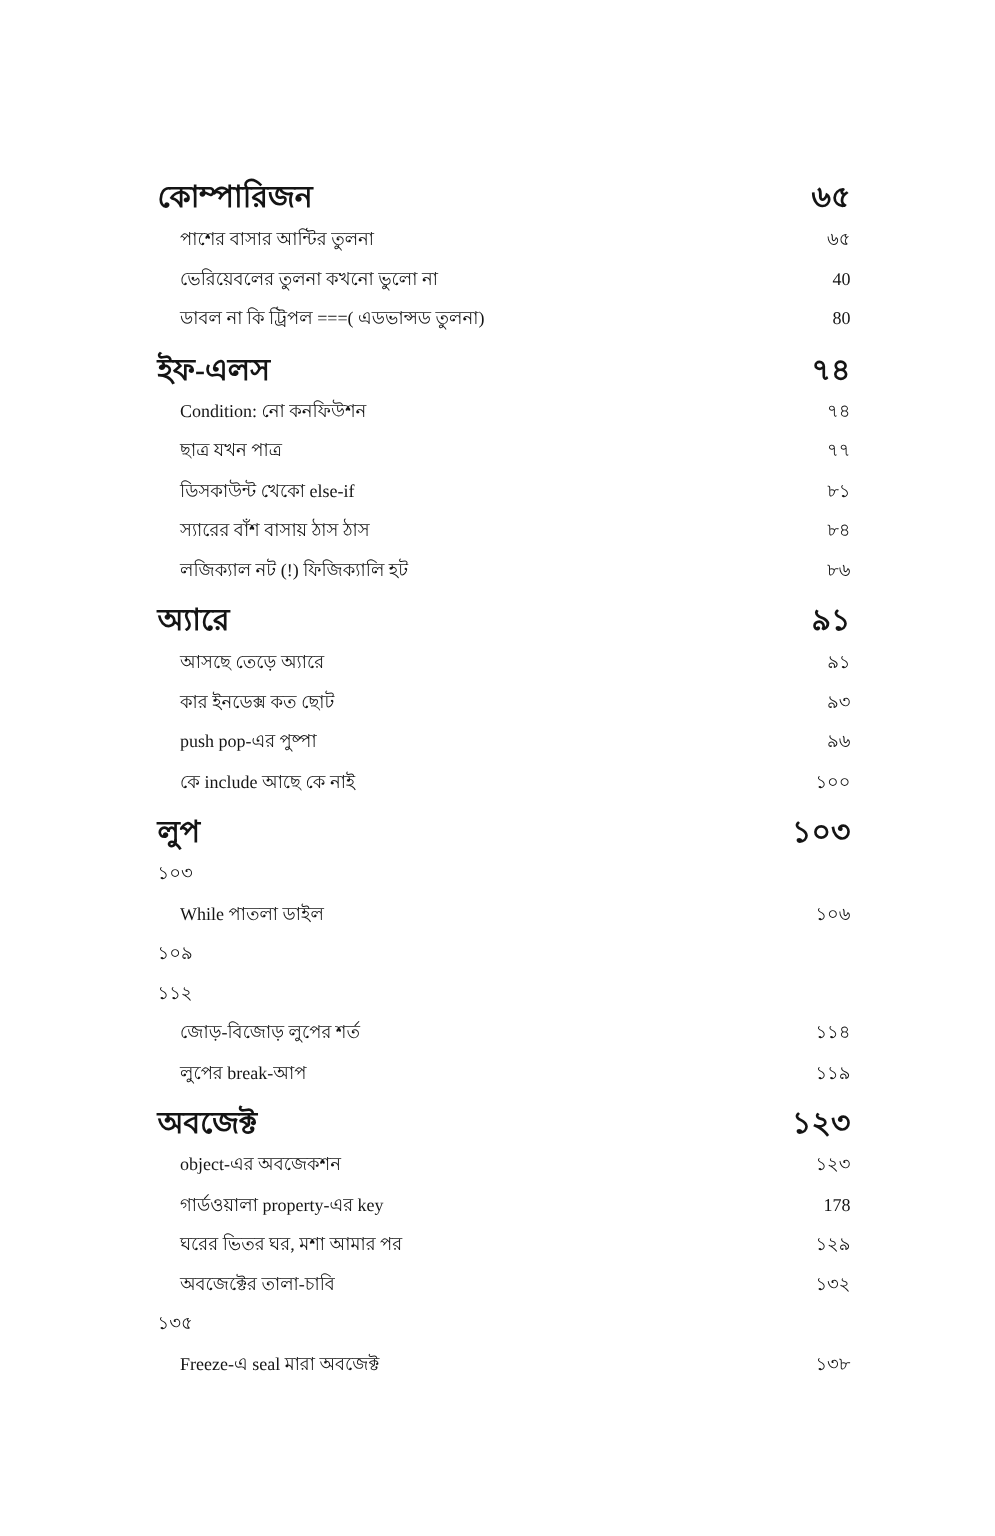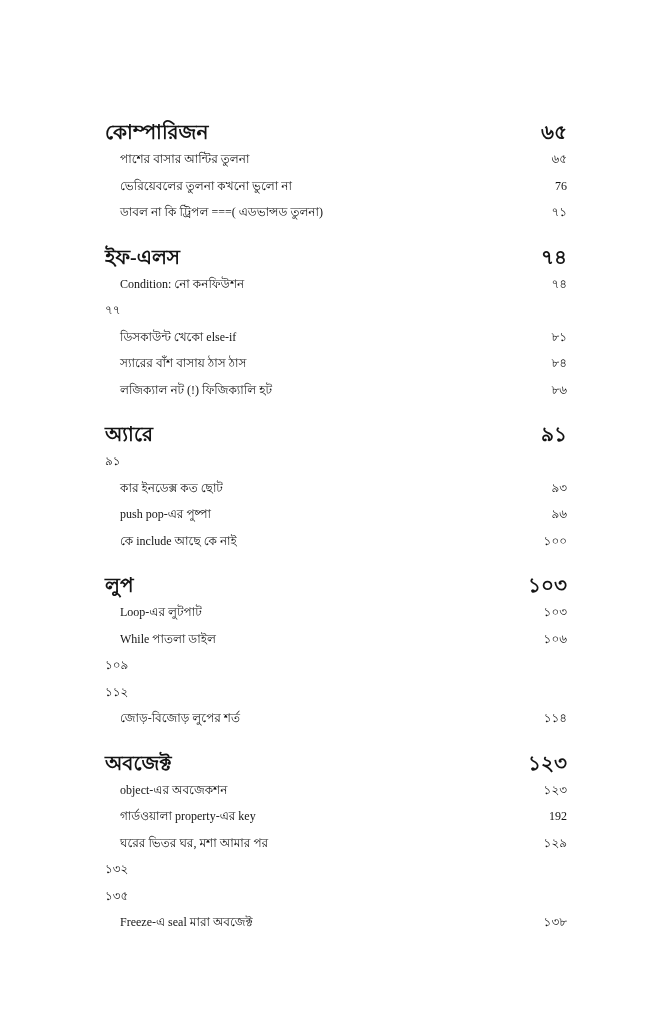--- a/index.html
+++ b/index.html
@@ -23,21 +23,21 @@
   }
   .row {
     display: flex;
     justify-content: space-between;
     align-items: baseline;
   }
   .head {
     font-weight: bold;
     font-size: 20px;
     line-height: 28px;
-    margin-top: 17px;
+    margin-top: 7px;
   }
   .toc-section:first-child .head {
     margin-top: 0;
   }
   .item {
     font-size: 12px;
     line-height: 26.5px;
   }
   .item .label {
     padding-left: 15px;
@@ -57,38 +57,39 @@
       <div class="row head">
         <span class="title">কোম্পারিজন</span>
         <span class="num">৬৫</span>
       </div>
       <div class="row item">
         <span class="label">পাশের বাসার আন্টির তুলনা</span>
         <span class="num">৬৫</span>
       </div>
       <div class="row item">
         <span class="label">ভেরিয়েবলের তুলনা কখনো ভুলো না</span>
-        <span class="num">76</span>
+        <span class="num">40</span>
       </div>
       <div class="row item">
         <span class="label">ডাবল না কি ট্রিপল ===( এডভান্সড তুলনা)</span>
-        <span class="num">৭১</span>
+        <span class="num">80</span>
       </div>
     </section>
 
     <section class="toc-section">
       <div class="row head">
         <span class="title">ইফ-এলস</span>
         <span class="num">৭৪</span>
       </div>
       <div class="row item">
         <span class="label">Condition: নো কনফিউশন</span>
         <span class="num">৭৪</span>
       </div>
       <div class="row item">
+        <span class="label">ছাত্র যখন পাত্র</span>
         <span class="num">৭৭</span>
       </div>
       <div class="row item">
         <span class="label">ডিসকাউন্ট খেকো else-if</span>
         <span class="num">৮১</span>
       </div>
       <div class="row item">
         <span class="label">স্যারের বাঁশ বাসায় ঠাস ঠাস</span>
         <span class="num">৮৪</span>
       </div>
@@ -97,20 +98,21 @@
         <span class="num">৮৬</span>
       </div>
     </section>
 
     <section class="toc-section">
       <div class="row head">
         <span class="title">অ্যারে</span>
         <span class="num">৯১</span>
       </div>
       <div class="row item">
+        <span class="label">আসছে তেড়ে অ্যারে</span>
         <span class="num">৯১</span>
       </div>
       <div class="row item">
         <span class="label">কার ইনডেক্স কত ছোট</span>
         <span class="num">৯৩</span>
       </div>
       <div class="row item">
         <span class="label">push pop-এর পুষ্পা</span>
         <span class="num">৯৬</span>
       </div>
@@ -119,57 +121,61 @@
         <span class="num">১০০</span>
       </div>
     </section>
 
     <section class="toc-section">
       <div class="row head">
         <span class="title">লুপ</span>
         <span class="num">১০৩</span>
       </div>
       <div class="row item">
-        <span class="label">Loop-এর লুটপাট</span>
         <span class="num">১০৩</span>
       </div>
       <div class="row item">
         <span class="label">While পাতলা ডাইল</span>
         <span class="num">১০৬</span>
       </div>
       <div class="row item">
         <span class="num">১০৯</span>
       </div>
       <div class="row item">
         <span class="num">১১২</span>
       </div>
       <div class="row item">
         <span class="label">জোড়-বিজোড় লুপের শর্ত</span>
         <span class="num">১১৪</span>
       </div>
+      <div class="row item">
+        <span class="label">লুপের break-আপ</span>
+        <span class="num">১১৯</span>
+      </div>
     </section>
 
     <section class="toc-section">
       <div class="row head">
         <span class="title">অবজেক্ট</span>
         <span class="num">১২৩</span>
       </div>
       <div class="row item">
         <span class="label">object-এর অবজেকশন</span>
         <span class="num">১২৩</span>
       </div>
       <div class="row item">
         <span class="label">গার্ডওয়ালা property-এর key</span>
-        <span class="num">192</span>
+        <span class="num">178</span>
       </div>
       <div class="row item">
         <span class="label">ঘরের ভিতর ঘর, মশা আমার পর</span>
         <span class="num">১২৯</span>
       </div>
       <div class="row item">
+        <span class="label">অবজেক্টের তালা-চাবি</span>
         <span class="num">১৩২</span>
       </div>
       <div class="row item">
         <span class="num">১৩৫</span>
       </div>
       <div class="row item">
         <span class="label">Freeze-এ seal মারা অবজেক্ট</span>
         <span class="num">১৩৮</span>
       </div>
     </section>

